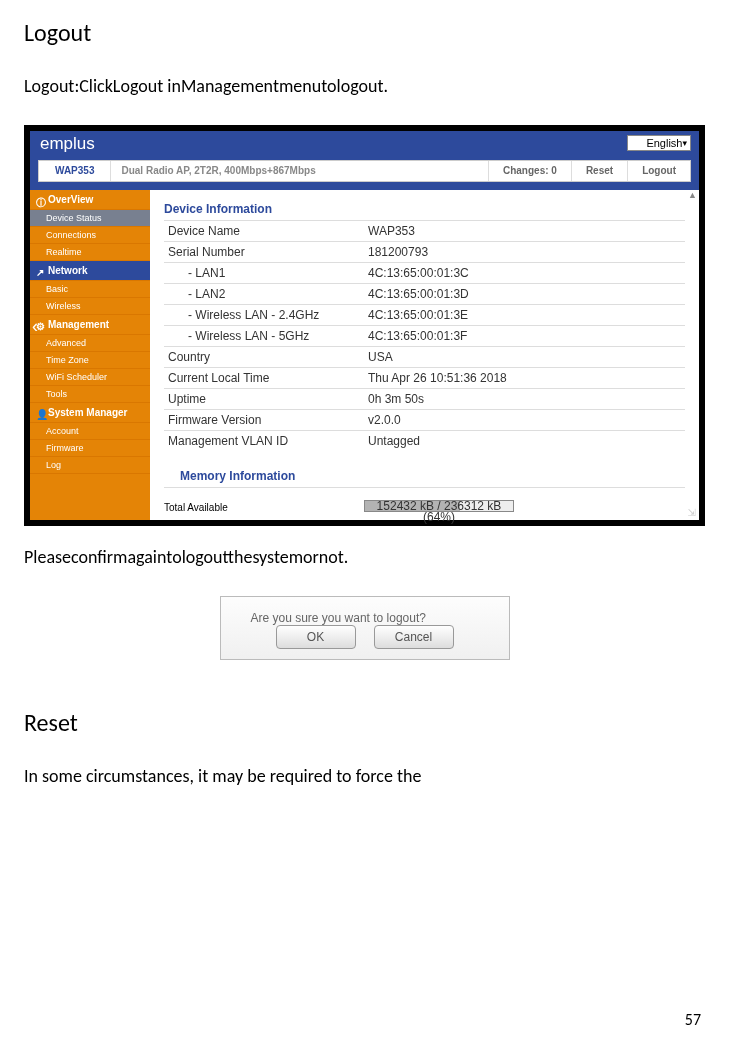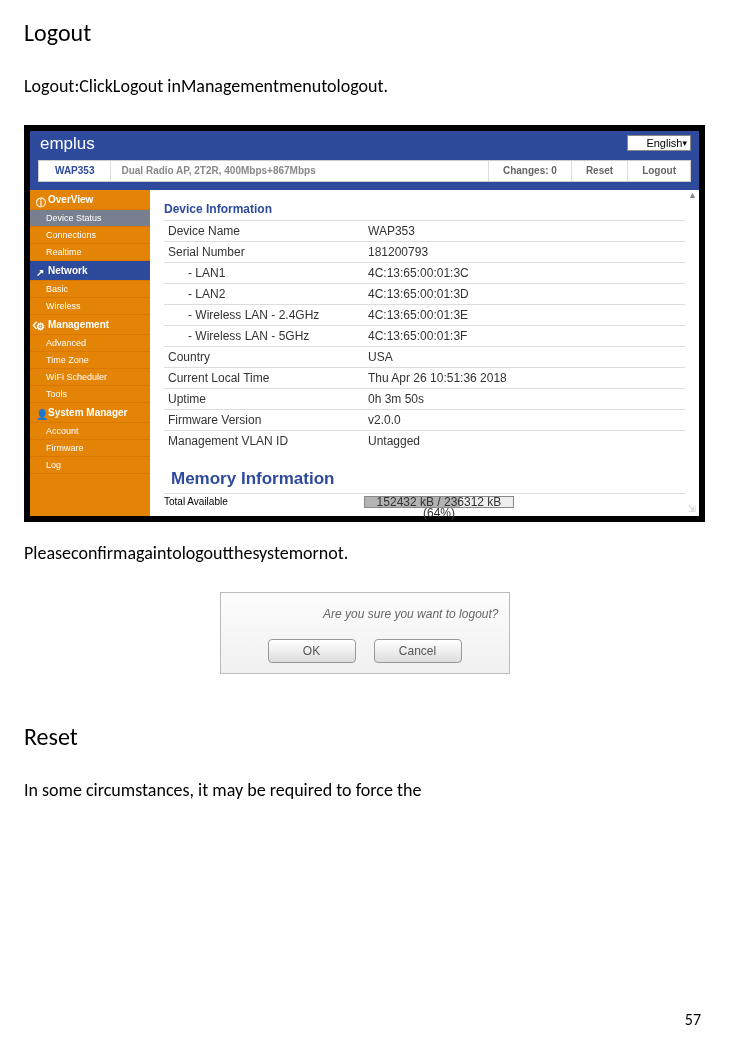--- a/index.html
+++ b/index.html
@@ -31,37 +31,37 @@
   .sidebar .sub { padding: 3px 6px 3px 16px; color: #fff; font-size: 9px; border-bottom: 1px solid #d97700; }
   .sidebar .sub-active { background: #788090; }
   .sidebar .ico { width: 8px; height: 8px; display: inline-block; }
 
   .content { flex: 1; background: #fff; padding: 10px 14px 6px 14px; position: relative; }
   .content-title { color: #2d4a9c; font-weight: 700; font-size: 12px; margin: 2px 0 4px 0; }
   table.info { width: 100%; border-collapse: collapse; font-size: 12px; color: #333; }
   table.info td { border-top: 1px solid #ddd; padding: 3px 4px; }
   table.info td:first-child { width: 200px; }
   table.info td.indent { padding-left: 24px; }
-  .mem-title { color: #2d4a9c; font-weight: 700; font-size: 17px; margin: 18px 0 4px 7px; }
-  .mem-row { display: flex; align-items: flex-start; border-top: 1px solid #ddd; padding-top: 2px; font-size: 10px; }
+  .mem-title { color: #2d4a9c; font-weight: 700; font-size: 12px; margin: 18px 0 4px 16px; }
+  .mem-row { display: flex; align-items: center; border-top: 1px solid #ddd; padding-top: 12px; font-size: 10px; }
   .mem-label { width: 200px; }
   .mem-bar-wrap { flex: 1; position: relative; height: 14px; }
   .mem-bar { width: 150px; height: 12px; background: linear-gradient(to right, #b3b3b3 64%, #eee 64%); border: 1px solid #888; position: relative; font-size: 12px; color: #333; text-align: center; line-height: 11px; }
 
   .arrow-left, .arrow-right { position: absolute; top: 50%; color: #fff; font-size: 18px; transform: translateY(-50%); }
   .arrow-left { left: 2px; }
   .arrow-right { right: 2px; }
   .expand-icon { position: absolute; right: 3px; bottom: 2px; color: #ccc; font-size: 10px; }
   .scroll-up { position: absolute; right: 2px; top: 0; color: #888; font-size: 9px; }
 
   
   .dialog-wrap { width: 290px; margin: 14px auto 0 auto; border: 1px solid #bbb; background: linear-gradient(#fdfdfd,#f0f0f0); padding: 14px 10px 10px 10px; font-family: Tahoma, Arial, sans-serif; font-size: 12px; color: #444; filter: blur(0.3px); }
-  .dialog-text { text-align: right; padding-left: 20px; margin-bottom: 18px; color: #666; font-style: italic; }
+  .dialog-text { text-align: left; padding-left: 20px; color: #666; }
   .dialog-buttons { display: flex; justify-content: center; gap: 18px; }
-  .dlg-btn { width: 88px; padding: 4px 0; background: linear-gradient(#fff,#ddd); border: 1px solid #999; border-radius: 4px; text-align: center; font-size: 12px; color: #555; }
+  .dlg-btn { width: 80px; padding: 4px 0; background: linear-gradient(#fff,#ddd); border: 1px solid #999; border-radius: 4px; text-align: center; font-size: 12px; color: #555; }
 </style>
 </head>
 <body>
 
 <div class="page">
   <h1 class="section-heading">Logout</h1>
   <p class="body-text">Logout:ClickLogout inManagementmenutologout.</p>
 
   <div class="shot-wrap">
     <div class="shot">

